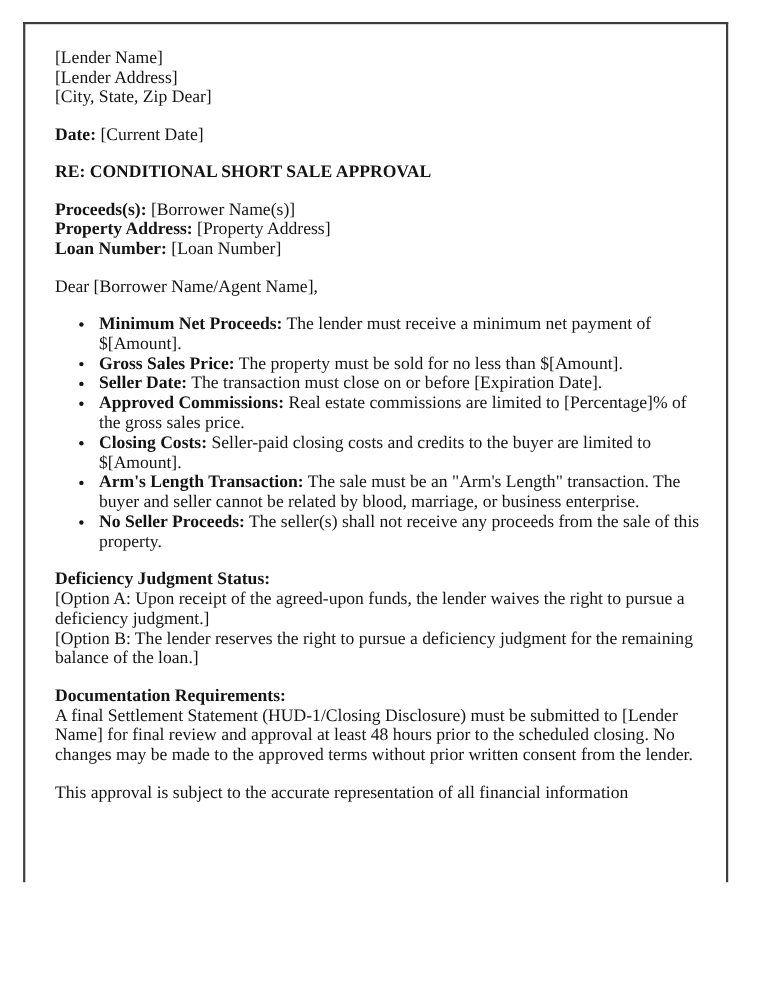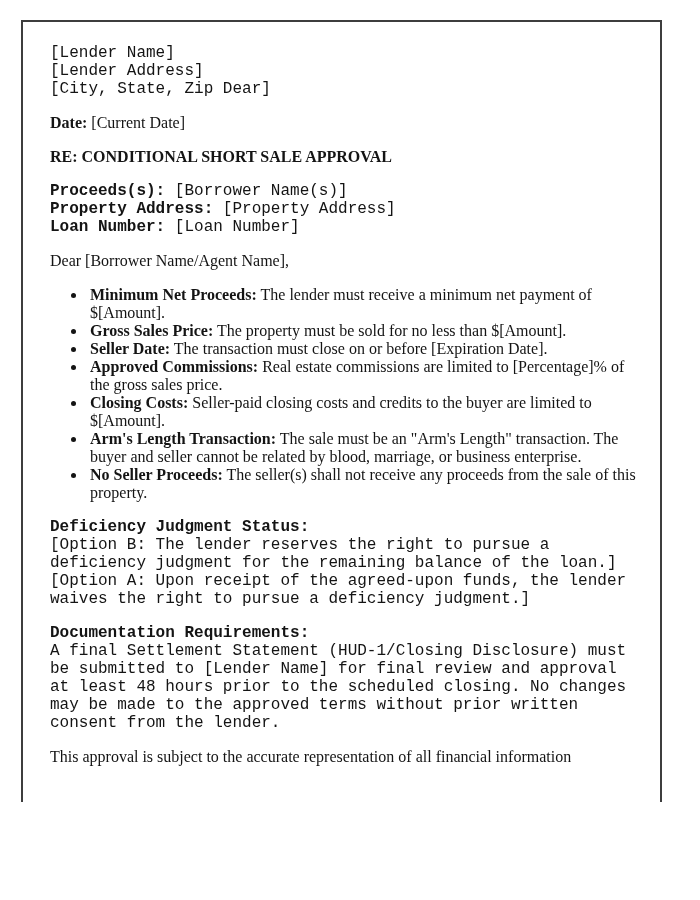--- a/index.html
+++ b/index.html
@@ -29,21 +29,21 @@
     overflow: hidden;
   }
   .doc-content {
     padding: 22px 22px 0 27px;
     font-size: 16px;
     line-height: 18px;
     color: #141414;
     text-align: left;
   }
   .block { margin-bottom: 16px; }
-  .line { display: block; font-family: Liberation Mono, monospace; }
+  .line { display: block; }
   b, .bold { font-weight: bold; }
   ul.terms-list {
     margin: 0 0 16px 0;
     padding-left: 37px;
     list-style-type: disc;
   }
   ul.terms-list li { padding-left: 3px; }
 </style>
 </head>
 <body>
@@ -79,22 +79,22 @@
         <li><b>Gross Sales Price:</b> <span>The property must be sold for no less than $[Amount].</span></li>
         <li><b>Seller Date:</b> <span>The transaction must close on or before [Expiration Date].</span></li>
         <li><b>Approved Commissions:</b> <span>Real estate commissions are limited to [Percentage]% of the gross sales price.</span></li>
         <li><b>Closing Costs:</b> <span>Seller-paid closing costs and credits to the buyer are limited to $[Amount].</span></li>
         <li><b>Arm's Length Transaction:</b> <span>The sale must be an "Arm's Length" transaction. The buyer and seller cannot be related by blood, marriage, or business enterprise.</span></li>
         <li><b>No Seller Proceeds:</b> <span>The seller(s) shall not receive any proceeds from the sale of this property.</span></li>
       </ul>
 
       <div class="block">
         <span class="line bold">Deficiency Judgment Status:</span>
+        <span class="line">[Option A: Upon receipt of the agreed-upon funds, the lender waives the right to pursue a deficiency judgment.]</span>
         <span class="line">[Option B: The lender reserves the right to pursue a deficiency judgment for the remaining balance of the loan.]</span>
-        <span class="line">[Option A: Upon receipt of the agreed-upon funds, the lender waives the right to pursue a deficiency judgment.]</span>
       </div>
 
       <div class="block">
         <span class="line bold">Documentation Requirements:</span>
         <span class="line">A final Settlement Statement (HUD-1/Closing Disclosure) must be submitted to [Lender Name] for final review and approval at least 48 hours prior to the scheduled closing. No changes may be made to the approved terms without prior written consent from the lender.</span>
       </div>
 
       <div class="block">This approval is subject to the accurate representation of all financial information</div>
 
     </div>

